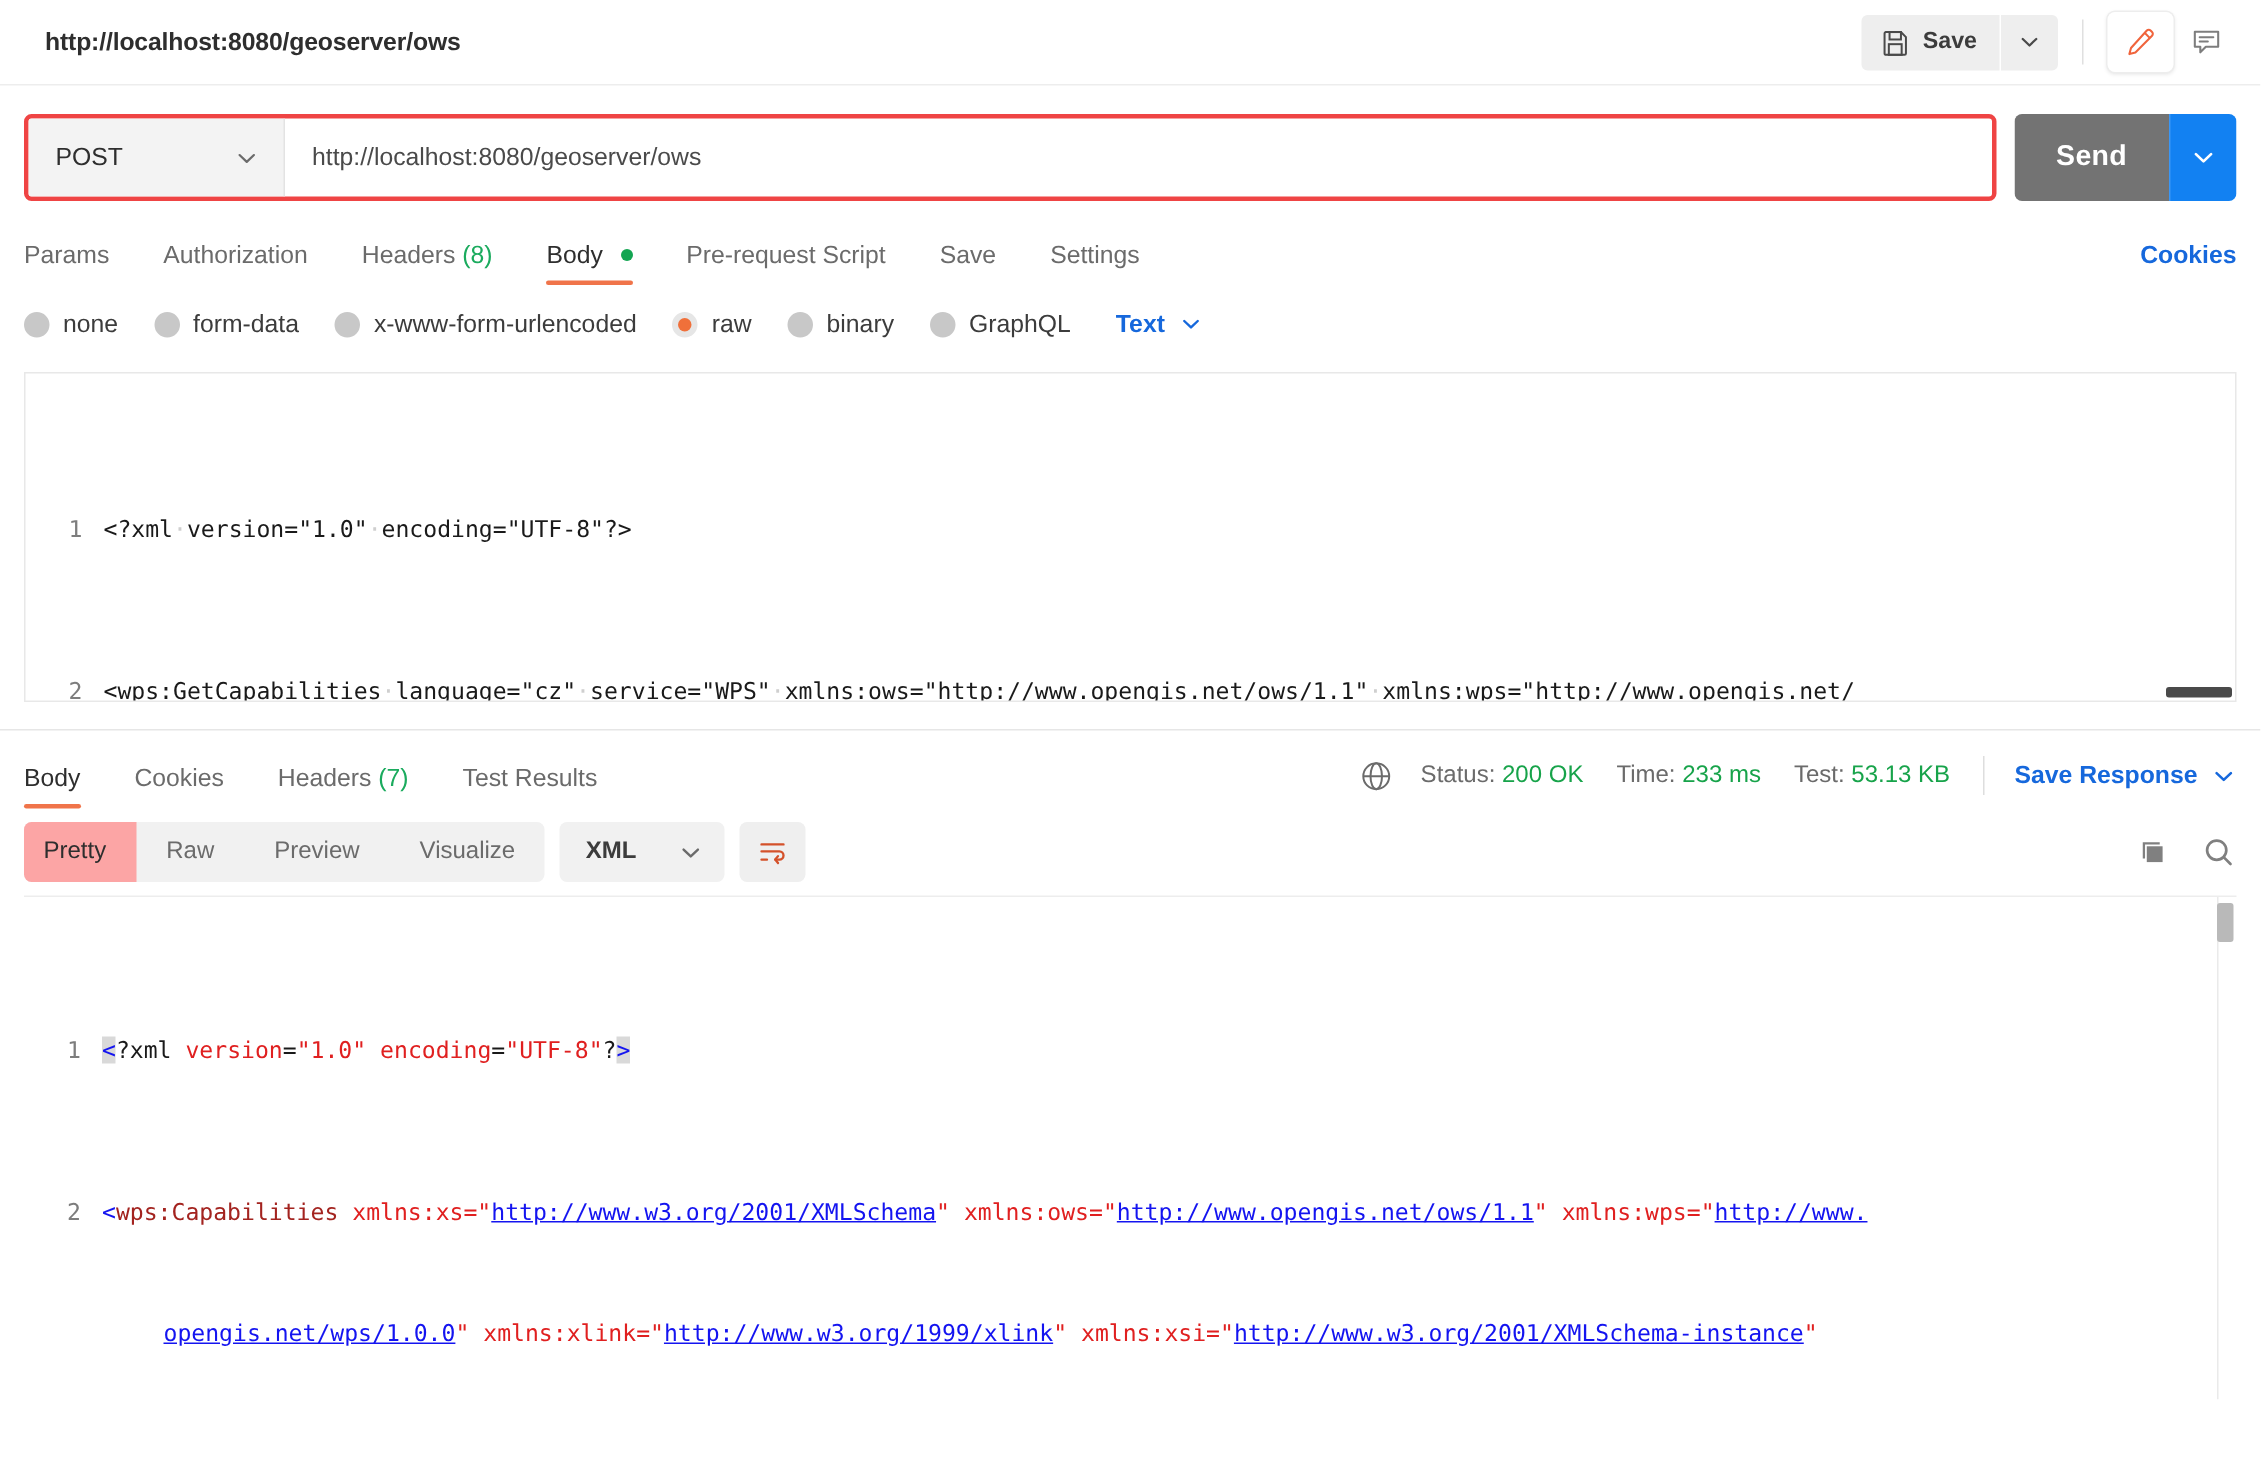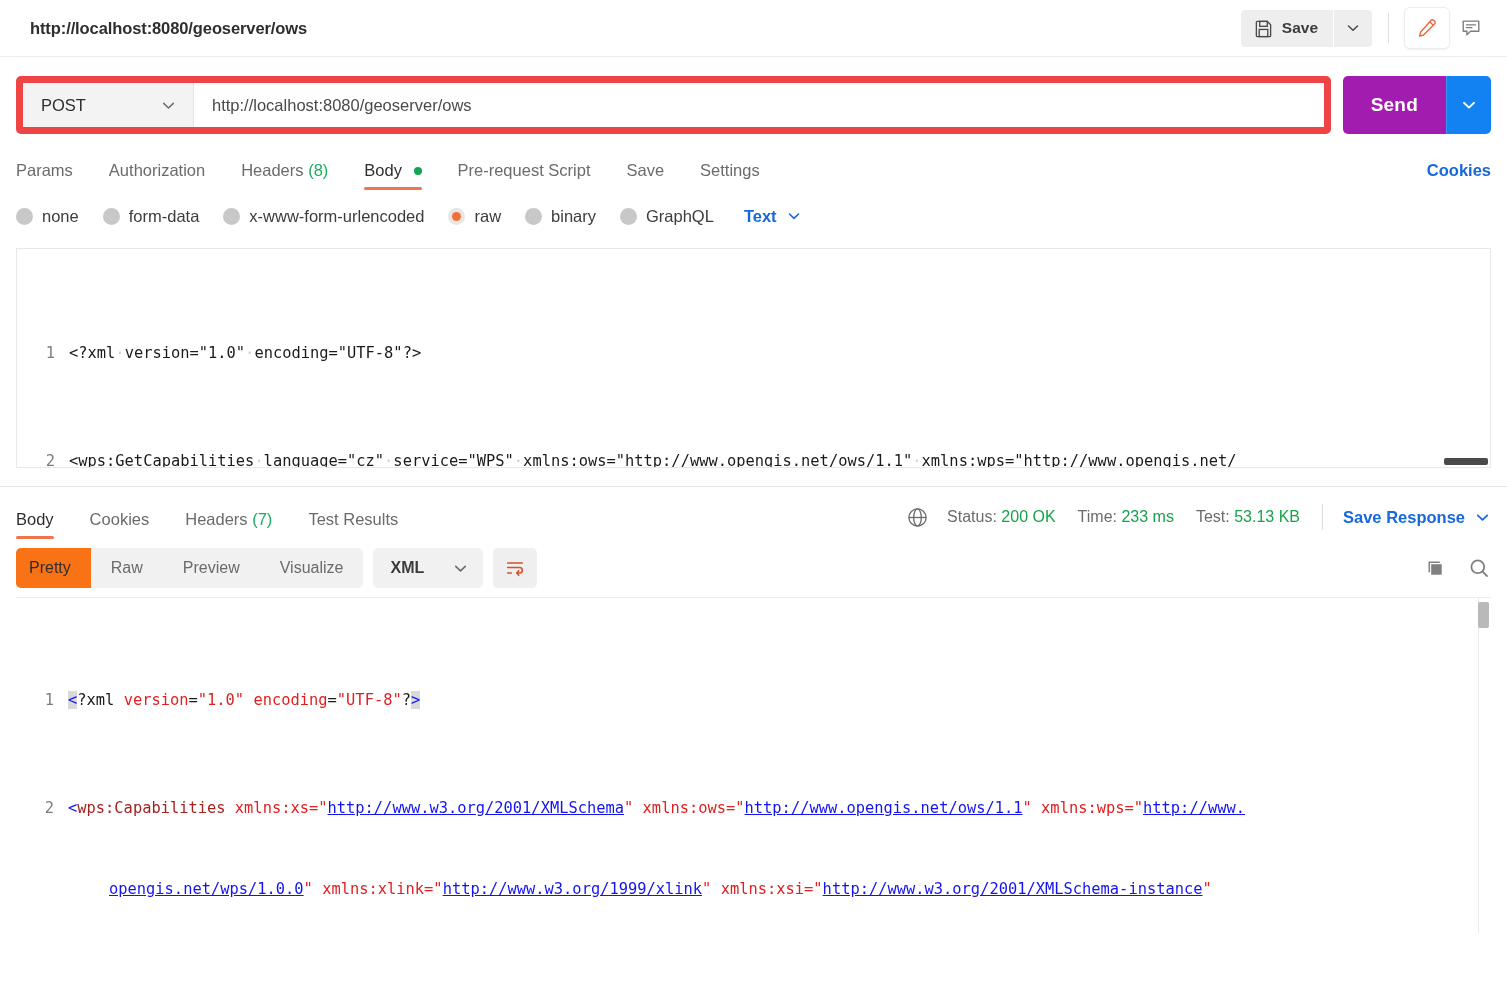--- a/index.html
+++ b/index.html
@@ -45,40 +45,40 @@
   }
   .icon-btn.active {
     background: #ffffff;
     box-shadow: 0 0 0 1px #ededed, 0 1px 3px rgba(0,0,0,.12);
   }
 
   
   .urlbar-wrap { padding: 19px 16px 0 16px; display: flex; }
   .urlbar {
     flex: 1; display: flex; height: 58px;
-    border: 7px solid #ef4444; border-radius: 5px; overflow: hidden;
+    border: 3px solid #ef4444; border-radius: 5px; overflow: hidden;
     background: #ffffff;
   }
   .method-sel {
     width: 171px; background: #f3f3f3; border-right: 1px solid #e3e3e3;
     display: flex; align-items: center; justify-content: space-between;
     padding: 0 16px 0 18px; cursor: pointer;
   }
   .method-sel .m-label { font-size: 16.5px; color: #2e2e2e; }
   .url-input {
     flex: 1; border: none; outline: none; background: transparent;
     font-size: 16.5px; color: #4a4a4a; padding: 0 18px;
     font-family: "Liberation Sans", sans-serif;
   }
   .send-group {
     display: flex; margin-left: 12px; height: 58px;
     border-radius: 5px; overflow: hidden;
   }
   .send-btn {
-    background: #a21caf; color: #fff; border: none;
+    background: #737373; color: #fff; border: none;
     font-size: 19px; font-weight: bold; padding: 0 28px; cursor: pointer;
     font-family: "Liberation Sans", sans-serif; letter-spacing: .2px;
   }
   .send-caret {
     background: #1281f2; border: none; width: 45px; cursor: pointer;
     display: flex; align-items: center; justify-content: center;
     border-left: 1px solid #3b97f5;
   }
 
   
@@ -178,21 +178,21 @@
     position: relative;
   }
   .segmented {
     display: flex; background: #f1f1f1; border-radius: 5px; overflow: hidden;
     height: 40px;
   }
   .seg {
     padding: 0 20px; display: flex; align-items: center;
     font-size: 16px; color: #6b6b6b; cursor: pointer;
   }
-  .seg.active { background: #f97316; color: #2e2e2e; padding-left: 13px; }
+  .seg.active { background: #fca5a5; color: #2e2e2e; padding-left: 13px; }
   .fmt-sel {
     display: flex; align-items: center; gap: 28px; height: 40px;
     background: #f1f1f1; border-radius: 5px; padding: 0 14px 0 17px;
     font-size: 16px; font-weight: bold; color: #3c3c3c; cursor: pointer;
   }
   .wrap-btn {
     width: 44px; height: 40px; background: #efefef; border-radius: 5px;
     display: flex; align-items: center; justify-content: center; cursor: pointer;
   }
   .resp-tools-right {

